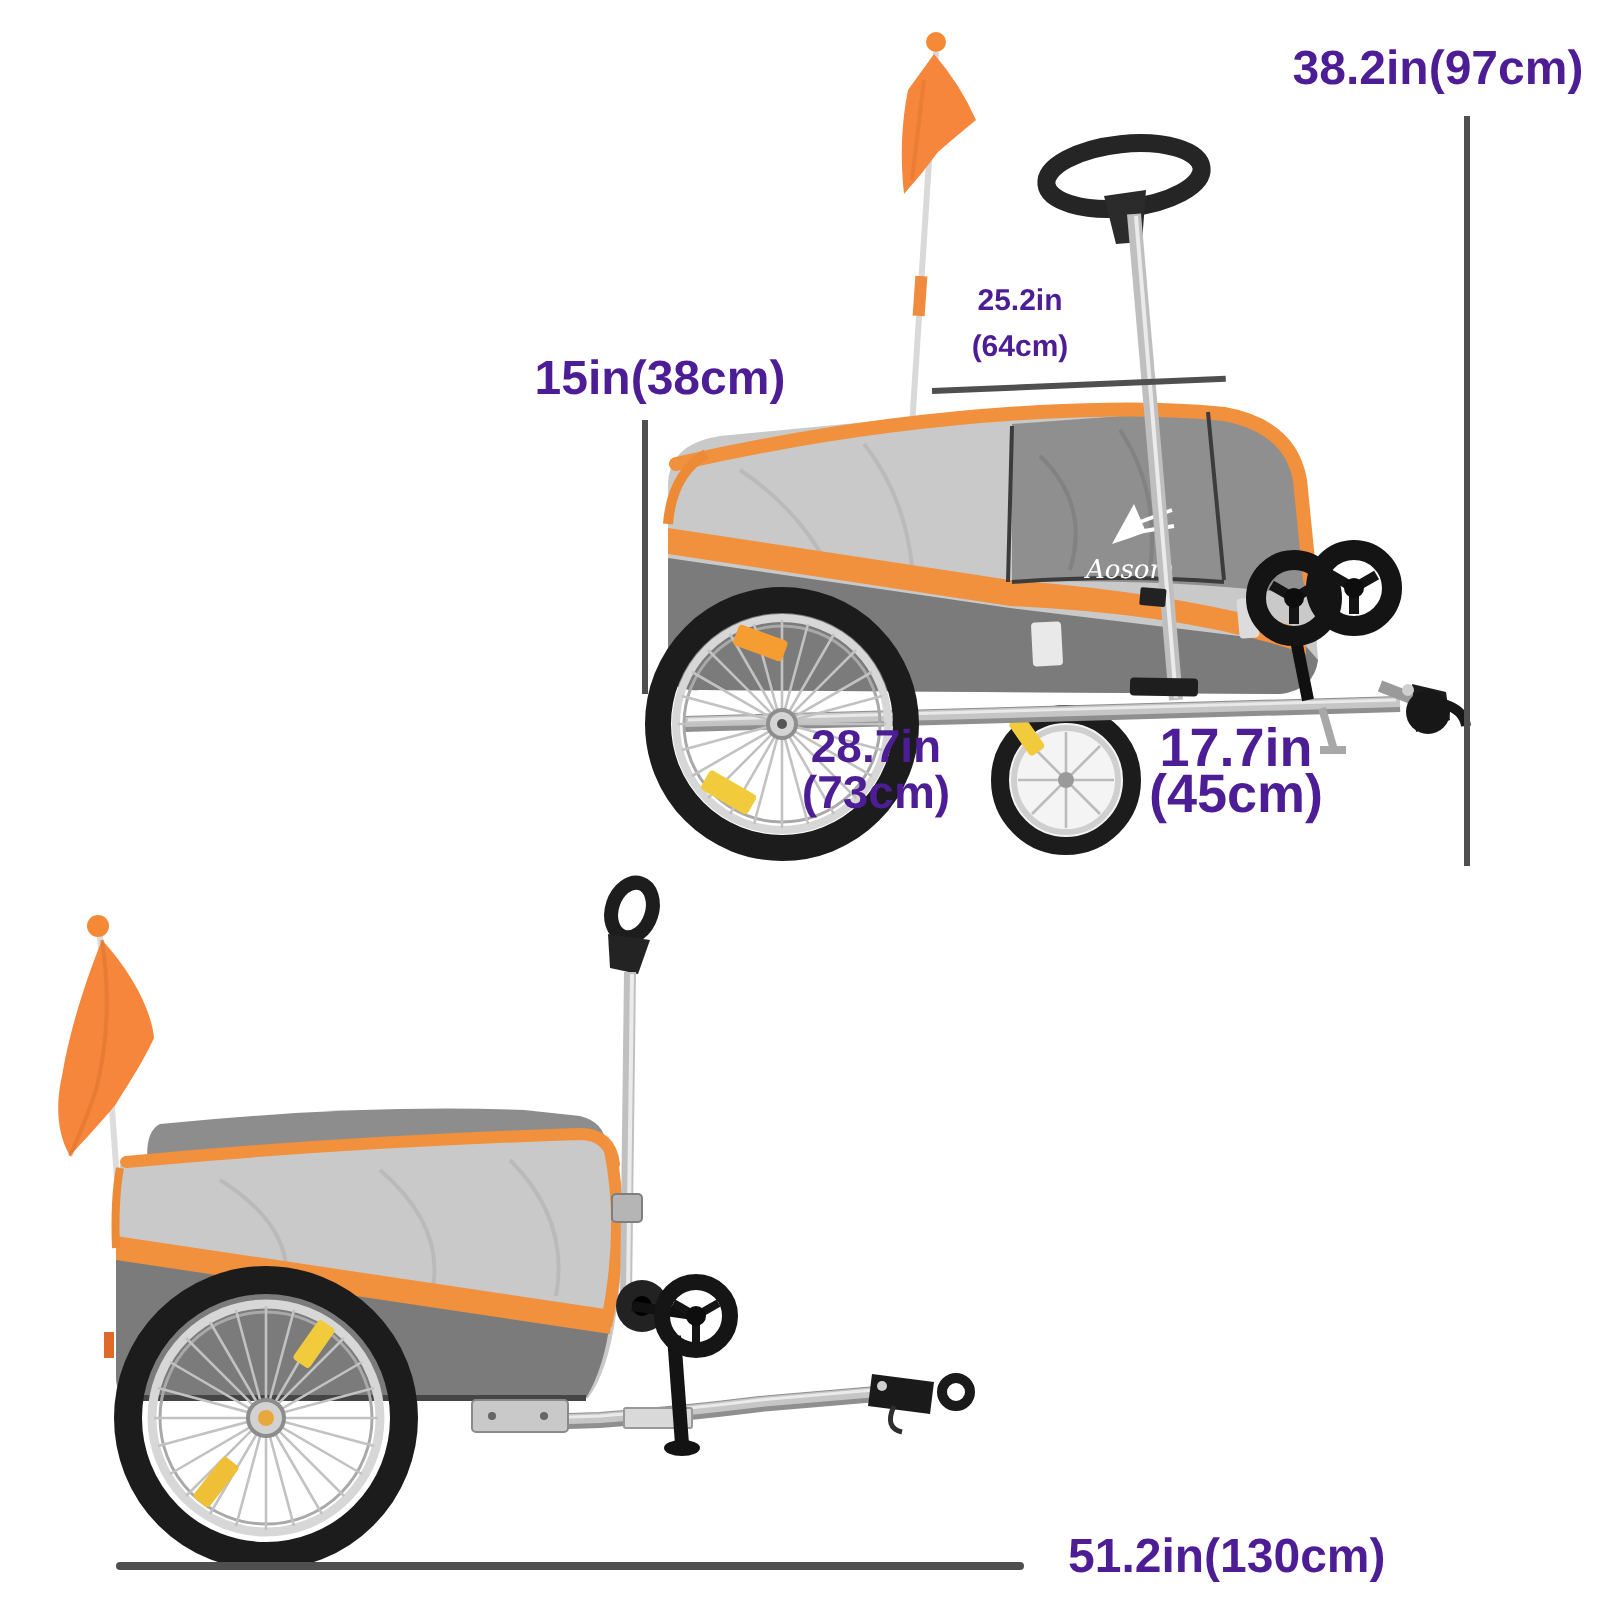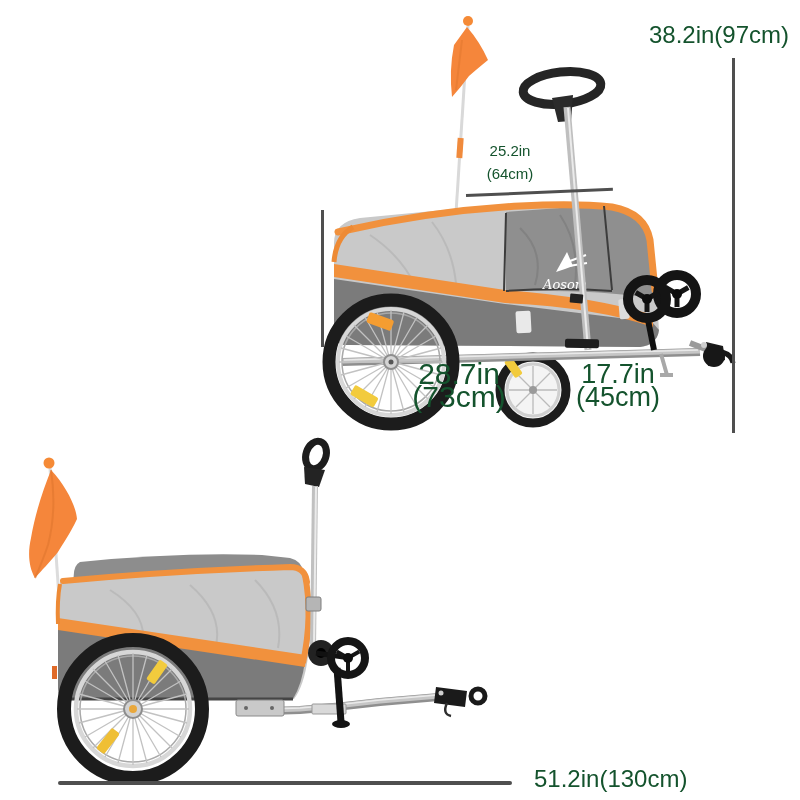--- a/index.html
+++ b/index.html
@@ -3,28 +3,28 @@
 <meta charset="utf-8">
 <style>
   html,body{margin:0;padding:0;background:#fff;}
   .stage{
     position:relative;width:800px;height:800px;background:#fff;overflow:hidden;
     font-family:"Liberation Sans", sans-serif;color:#4a4a4a;
   }
   .stage svg{position:absolute;left:0;top:0;width:800px;height:800px;}
   .dim-line{position:absolute;background:#4f4f4f;}
   .dim-label{
-    position:absolute;color:#14532d;font-family:"Liberation Sans",sans-serif;
-    font-weight:400;white-space:nowrap;
+    position:absolute;color:#4c1d95;font-family:"Liberation Sans",sans-serif;
+    font-weight:700;white-space:nowrap;
   }
   .dim-label.center{text-align:center;}
   .lbl-overall-height{left:644px;top:21px;width:150px;font-size:24px;}
   .lbl-handle-width{left:458px;top:139px;width:104px;font-size:15px;line-height:23px;}
   .lbl-box-height{left:263px;top:176px;width:134px;font-size:24px;}
-  .lbl-box-length{left:406px;top:362px;width:106px;font-size:30px;line-height:23px;}
+  .lbl-box-length{left:385px;top:362px;width:106px;font-size:23px;line-height:23px;}
   .lbl-towbar-length{left:564px;top:363px;width:108px;font-size:27px;line-height:23px;}
   .lbl-overall-length{left:534px;top:765px;font-size:24px;}
   .line-overall-height{left:732px;top:58px;width:3px;height:375px;}
   .line-handle-width{left:466px;top:194px;width:147px;height:3px;transform:rotate(-2.4deg);transform-origin:left center;}
   .line-box-height{left:321px;top:210px;width:3px;height:137px;}
   .line-overall-length{left:58px;top:781px;width:454px;height:4px;border-radius:2px;}
 </style>
 </head>
 <body>
 
@@ -201,20 +201,21 @@
   <div class="dim-line line-box-height"></div>
   <div class="dim-line line-overall-length"></div>
 
   <div class="dim-label center lbl-overall-height">38.2in(97cm)</div>
 
   <div class="dim-label center lbl-handle-width">
     <div>25.2in</div>
     <div>(64cm)</div>
   </div>
 
+  <div class="dim-label center lbl-box-height">15in(38cm)</div>
 
   <div class="dim-label center lbl-box-length">
     <div>28.7in</div>
     <div>(73cm)</div>
   </div>
 
   <div class="dim-label center lbl-towbar-length">
     <div>17.7in</div>
     <div>(45cm)</div>
   </div>

